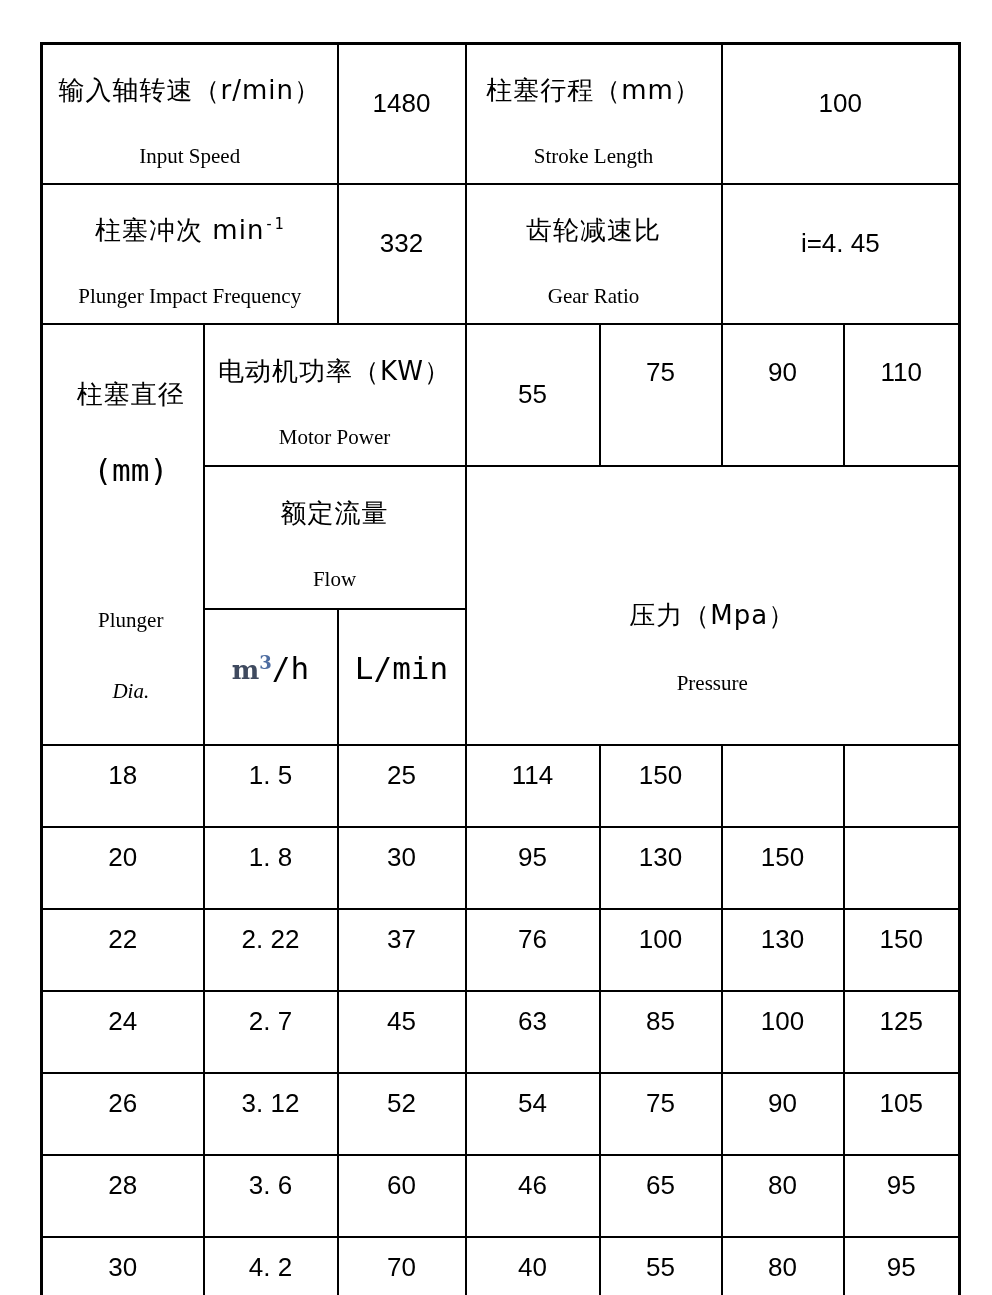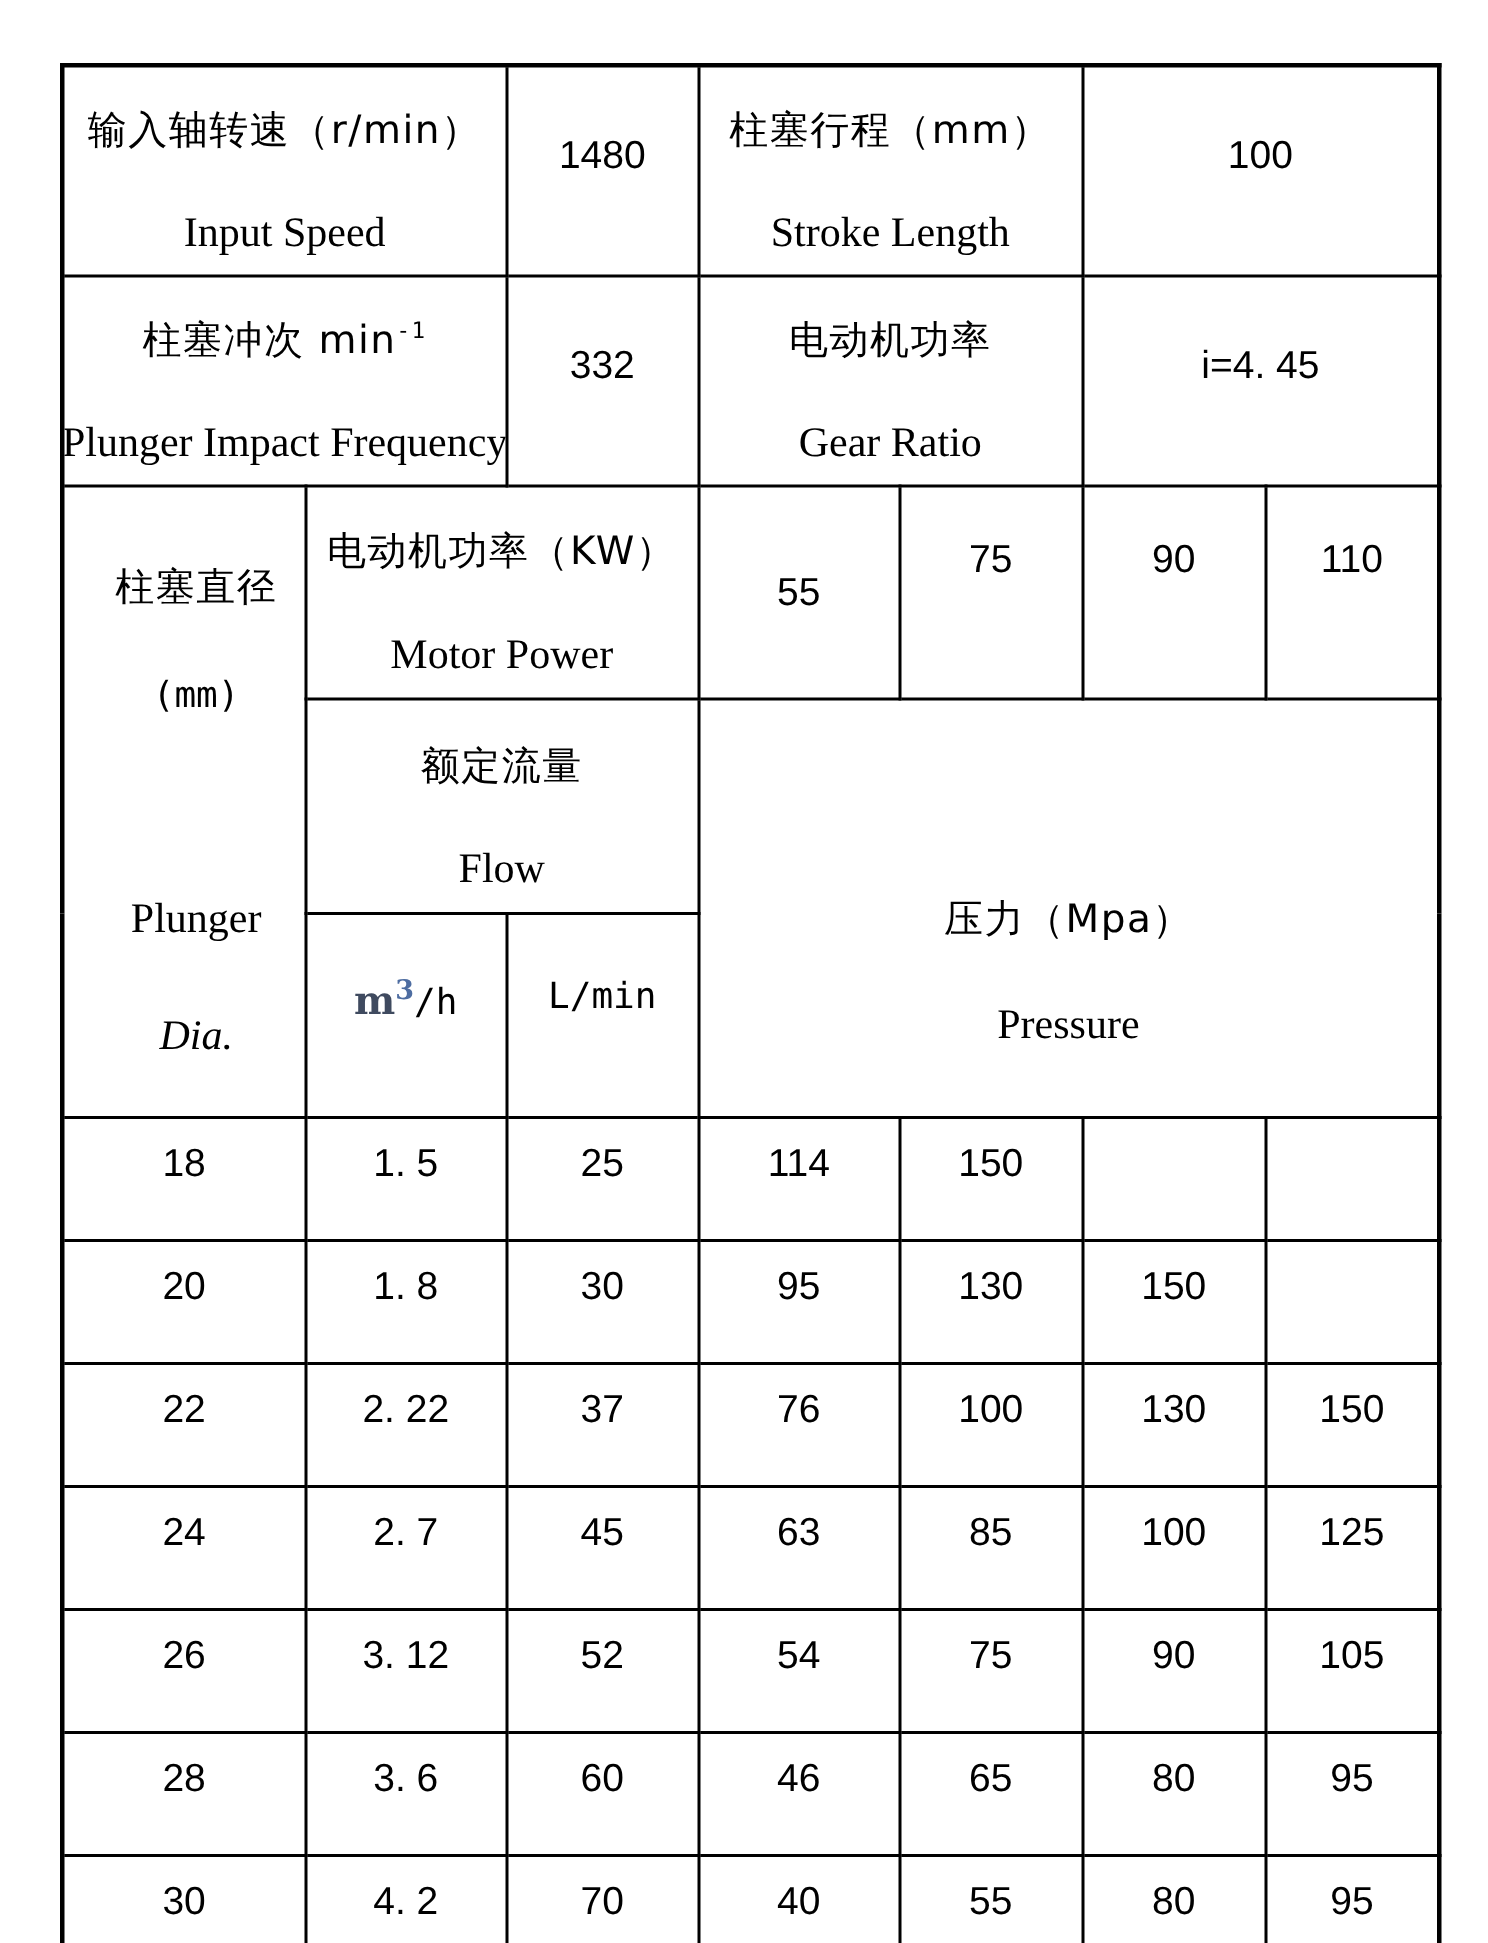--- a/index.html
+++ b/index.html
@@ -39,31 +39,31 @@
 
   
   .zh {
     font-family: "DejaVu Sans", "Liberation Sans", sans-serif;
     font-size: 26px;
     letter-spacing: 1px;
     white-space: nowrap;
   }
   .en {
     font-family: "Liberation Serif", "DejaVu Serif", serif;
-    font-size: 28px;
+    font-size: 21px;
     white-space: nowrap;
   }
   .num {
     font-family: "Liberation Sans", sans-serif;
     font-size: 26px;
     white-space: nowrap;
   }
   .mono {
     font-family: "DejaVu Sans Mono", monospace;
-    font-size: 24px;
+    font-size: 31px;
     white-space: nowrap;
   }
   .sup-unit {
     font-family: "DejaVu Sans Mono", monospace;
     font-size: 15px;
     vertical-align: 10px;
   }
 
   
   .pair {
@@ -157,21 +157,21 @@
     <tr class="r-spec2">
       <td colspan="2">
         <div class="pair">
           <span class="zh"><span>柱塞冲次 min</span><sup class="sup-unit">-1</sup></span>
           <span class="en">Plunger Impact Frequency</span>
         </div>
       </td>
       <td class="val-mid num">332</td>
       <td colspan="2">
         <div class="pair">
-          <span class="zh">电动机功率</span>
+          <span class="zh">齿轮减速比</span>
           <span class="en">Gear Ratio</span>
         </div>
       </td>
       <td colspan="2" class="val-mid num">i=4. 45</td>
     </tr>
 
     <tr class="r-motor">
       <td rowspan="3">
         <div class="plunger-col">
           <span class="zh">柱塞直径</span>

